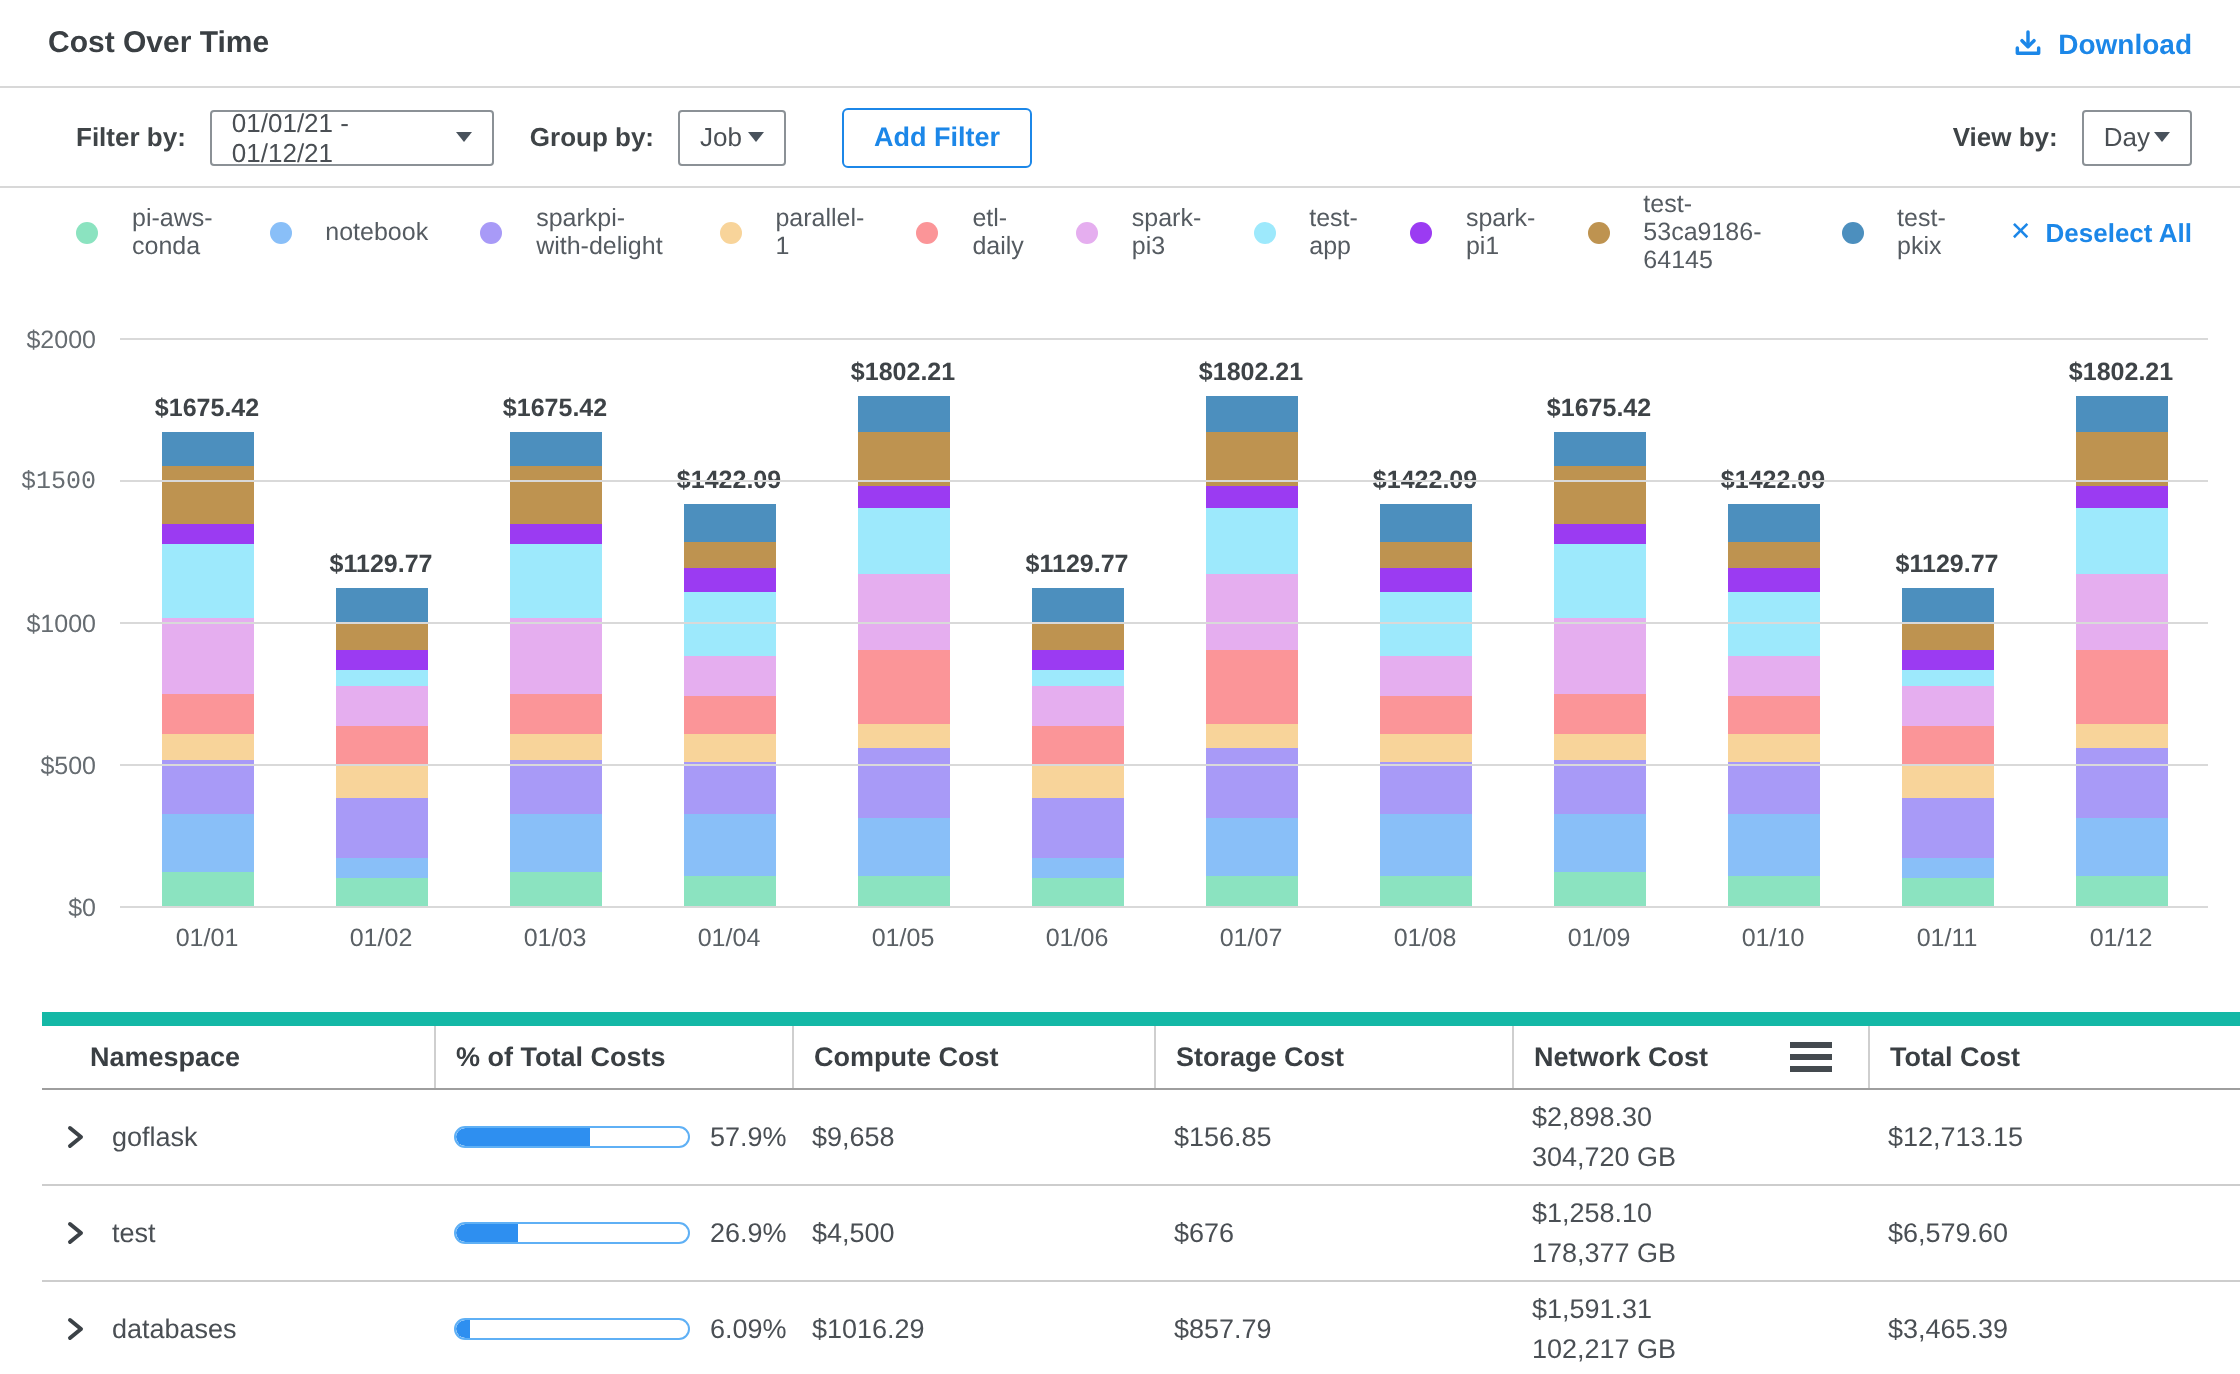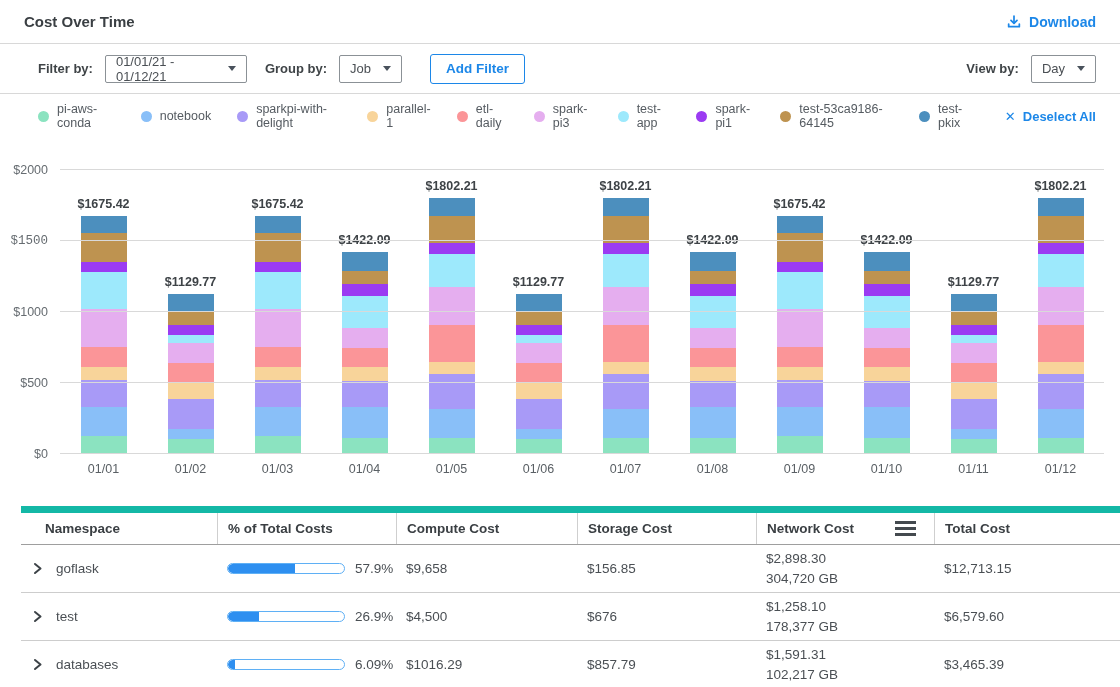--- a/index.html
+++ b/index.html
@@ -10,35 +10,35 @@
   .topbar { height:44px; display:flex; align-items:center; justify-content:space-between;
     padding:0 24px; border-bottom:1px solid #d8d8d8; }
   .topbar h1 { font-size:15px; font-weight:700; color:#3a3f43; }
   .download { display:flex; align-items:center; gap:7px; color:#1c87e8; font-size:14px;
     font-weight:700; cursor:pointer; }
 
   
   .filterbar { height:50px; display:flex; align-items:center; gap:12px;
     padding:0 24px 0 38px; border-bottom:1px solid #d8d8d8; }
   .lbl { font-size:13px; font-weight:700; color:#3f4447; }
-  .select { display:flex; align-items:center; justify-content:space-between; gap:12px;
+  .select { display:flex; align-items:center; justify-content:space-between; gap:2px;
     height:28px; border:1px solid #8b9196; border-radius:2px; background:#fff;
     padding:0 10px; font-size:13px; color:#4a4f54; cursor:pointer; }
   .select.date { width:142px; }
   .select.small { min-width:54px; }
   .caret { width:0; height:0; border-left:4.5px solid transparent; border-right:4.5px solid transparent;
     border-top:5.5px solid #49525c; flex:0 0 auto; }
   .add-filter { margin-left:16px; height:30px; padding:0 15px; background:#fff;
     border:1.5px solid #1c87e8; border-radius:3px; color:#1c87e8; font-size:13.5px;
     font-weight:700; cursor:pointer; font-family:inherit; }
   .fspacer { flex:1; }
 
   
   .legendbar { height:44px; display:flex; align-items:center; gap:26px; padding:0 24px 0 38px; }
-  .legend-item { display:flex; align-items:center; gap:8px; font-size:12.5px; color:#555b61; cursor:pointer; }
+  .legend-item { display:flex; align-items:center; gap:17px; font-size:12.5px; color:#555b61; cursor:pointer; }
   .dot { width:11px; height:11px; border-radius:50%; flex:0 0 auto; }
   .deselect { display:flex; align-items:center; gap:7px; color:#1c87e8; font-size:13px;
     font-weight:700; cursor:pointer; margin-left:6px; white-space:nowrap; }
   .deselect .x { font-size:13px; font-weight:700; }
 
   
   .chart { position:relative; padding:32px 16px 0 60px; }
   .plot { position:relative; height:284px; }
   .gridline { position:absolute; left:0; right:0; height:1px; background:#d9d9d9; }
   .ytick { position:absolute; right:calc(100% + 12px); transform:translateY(50%);

